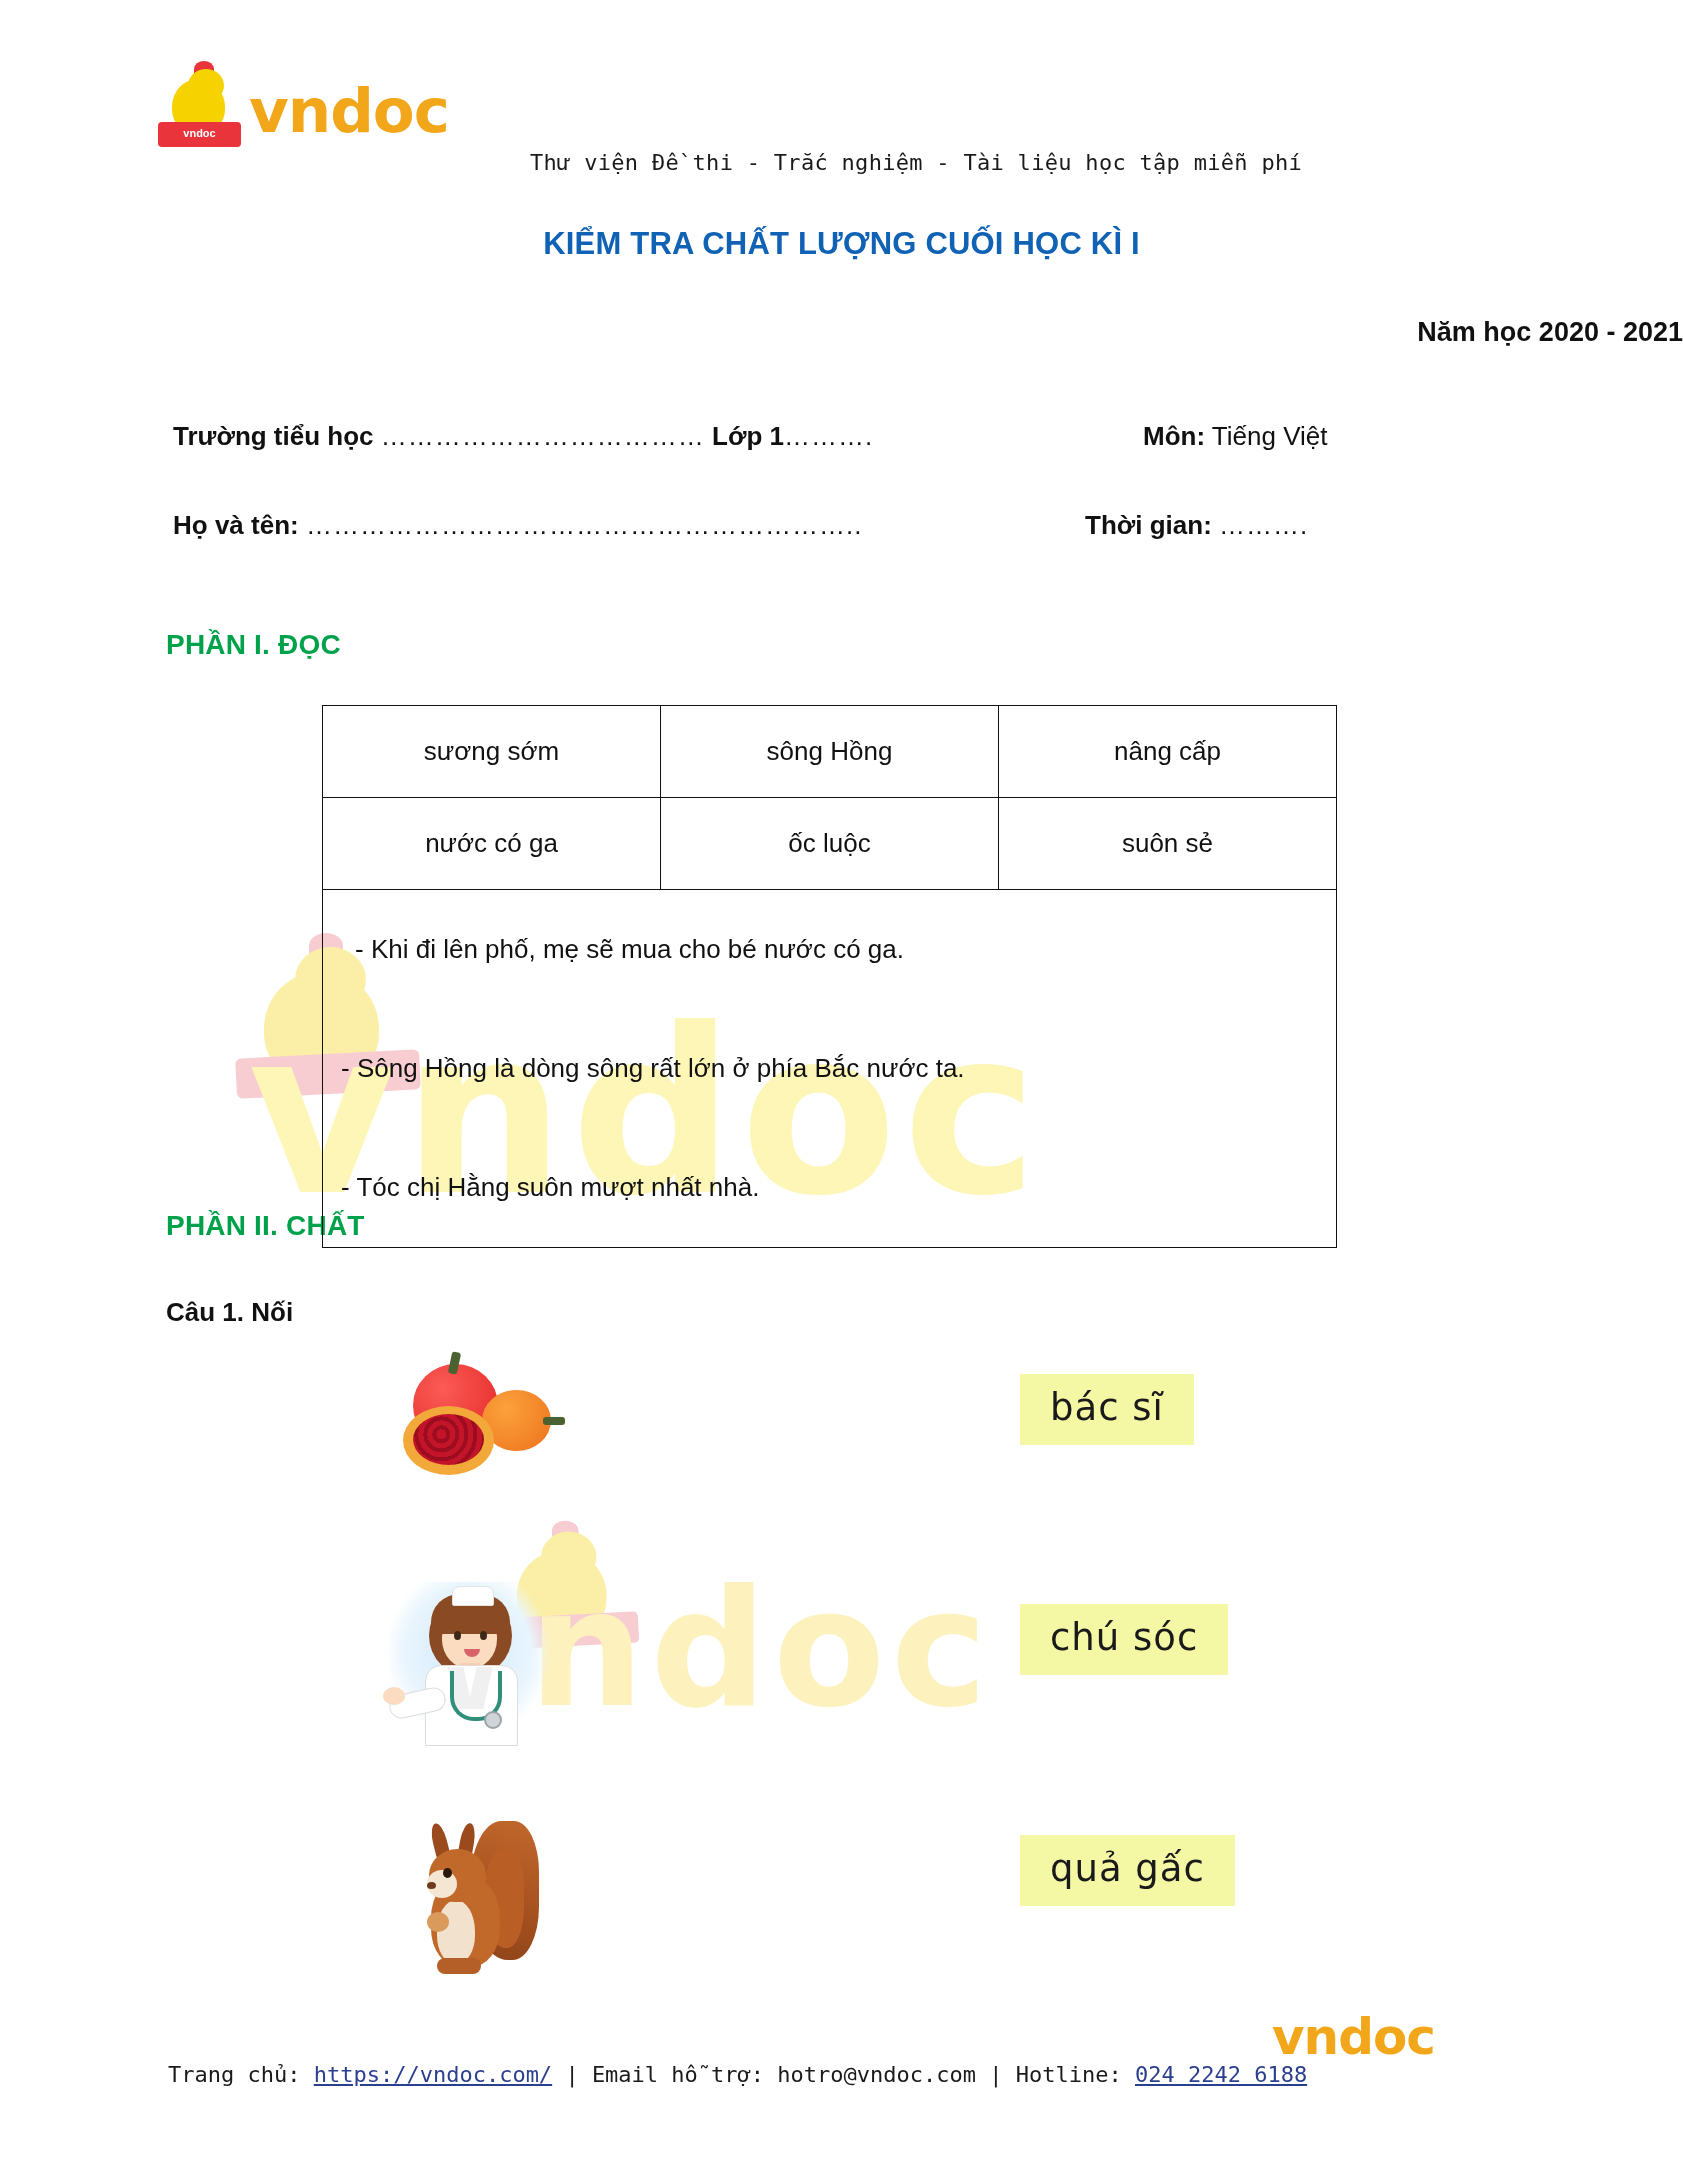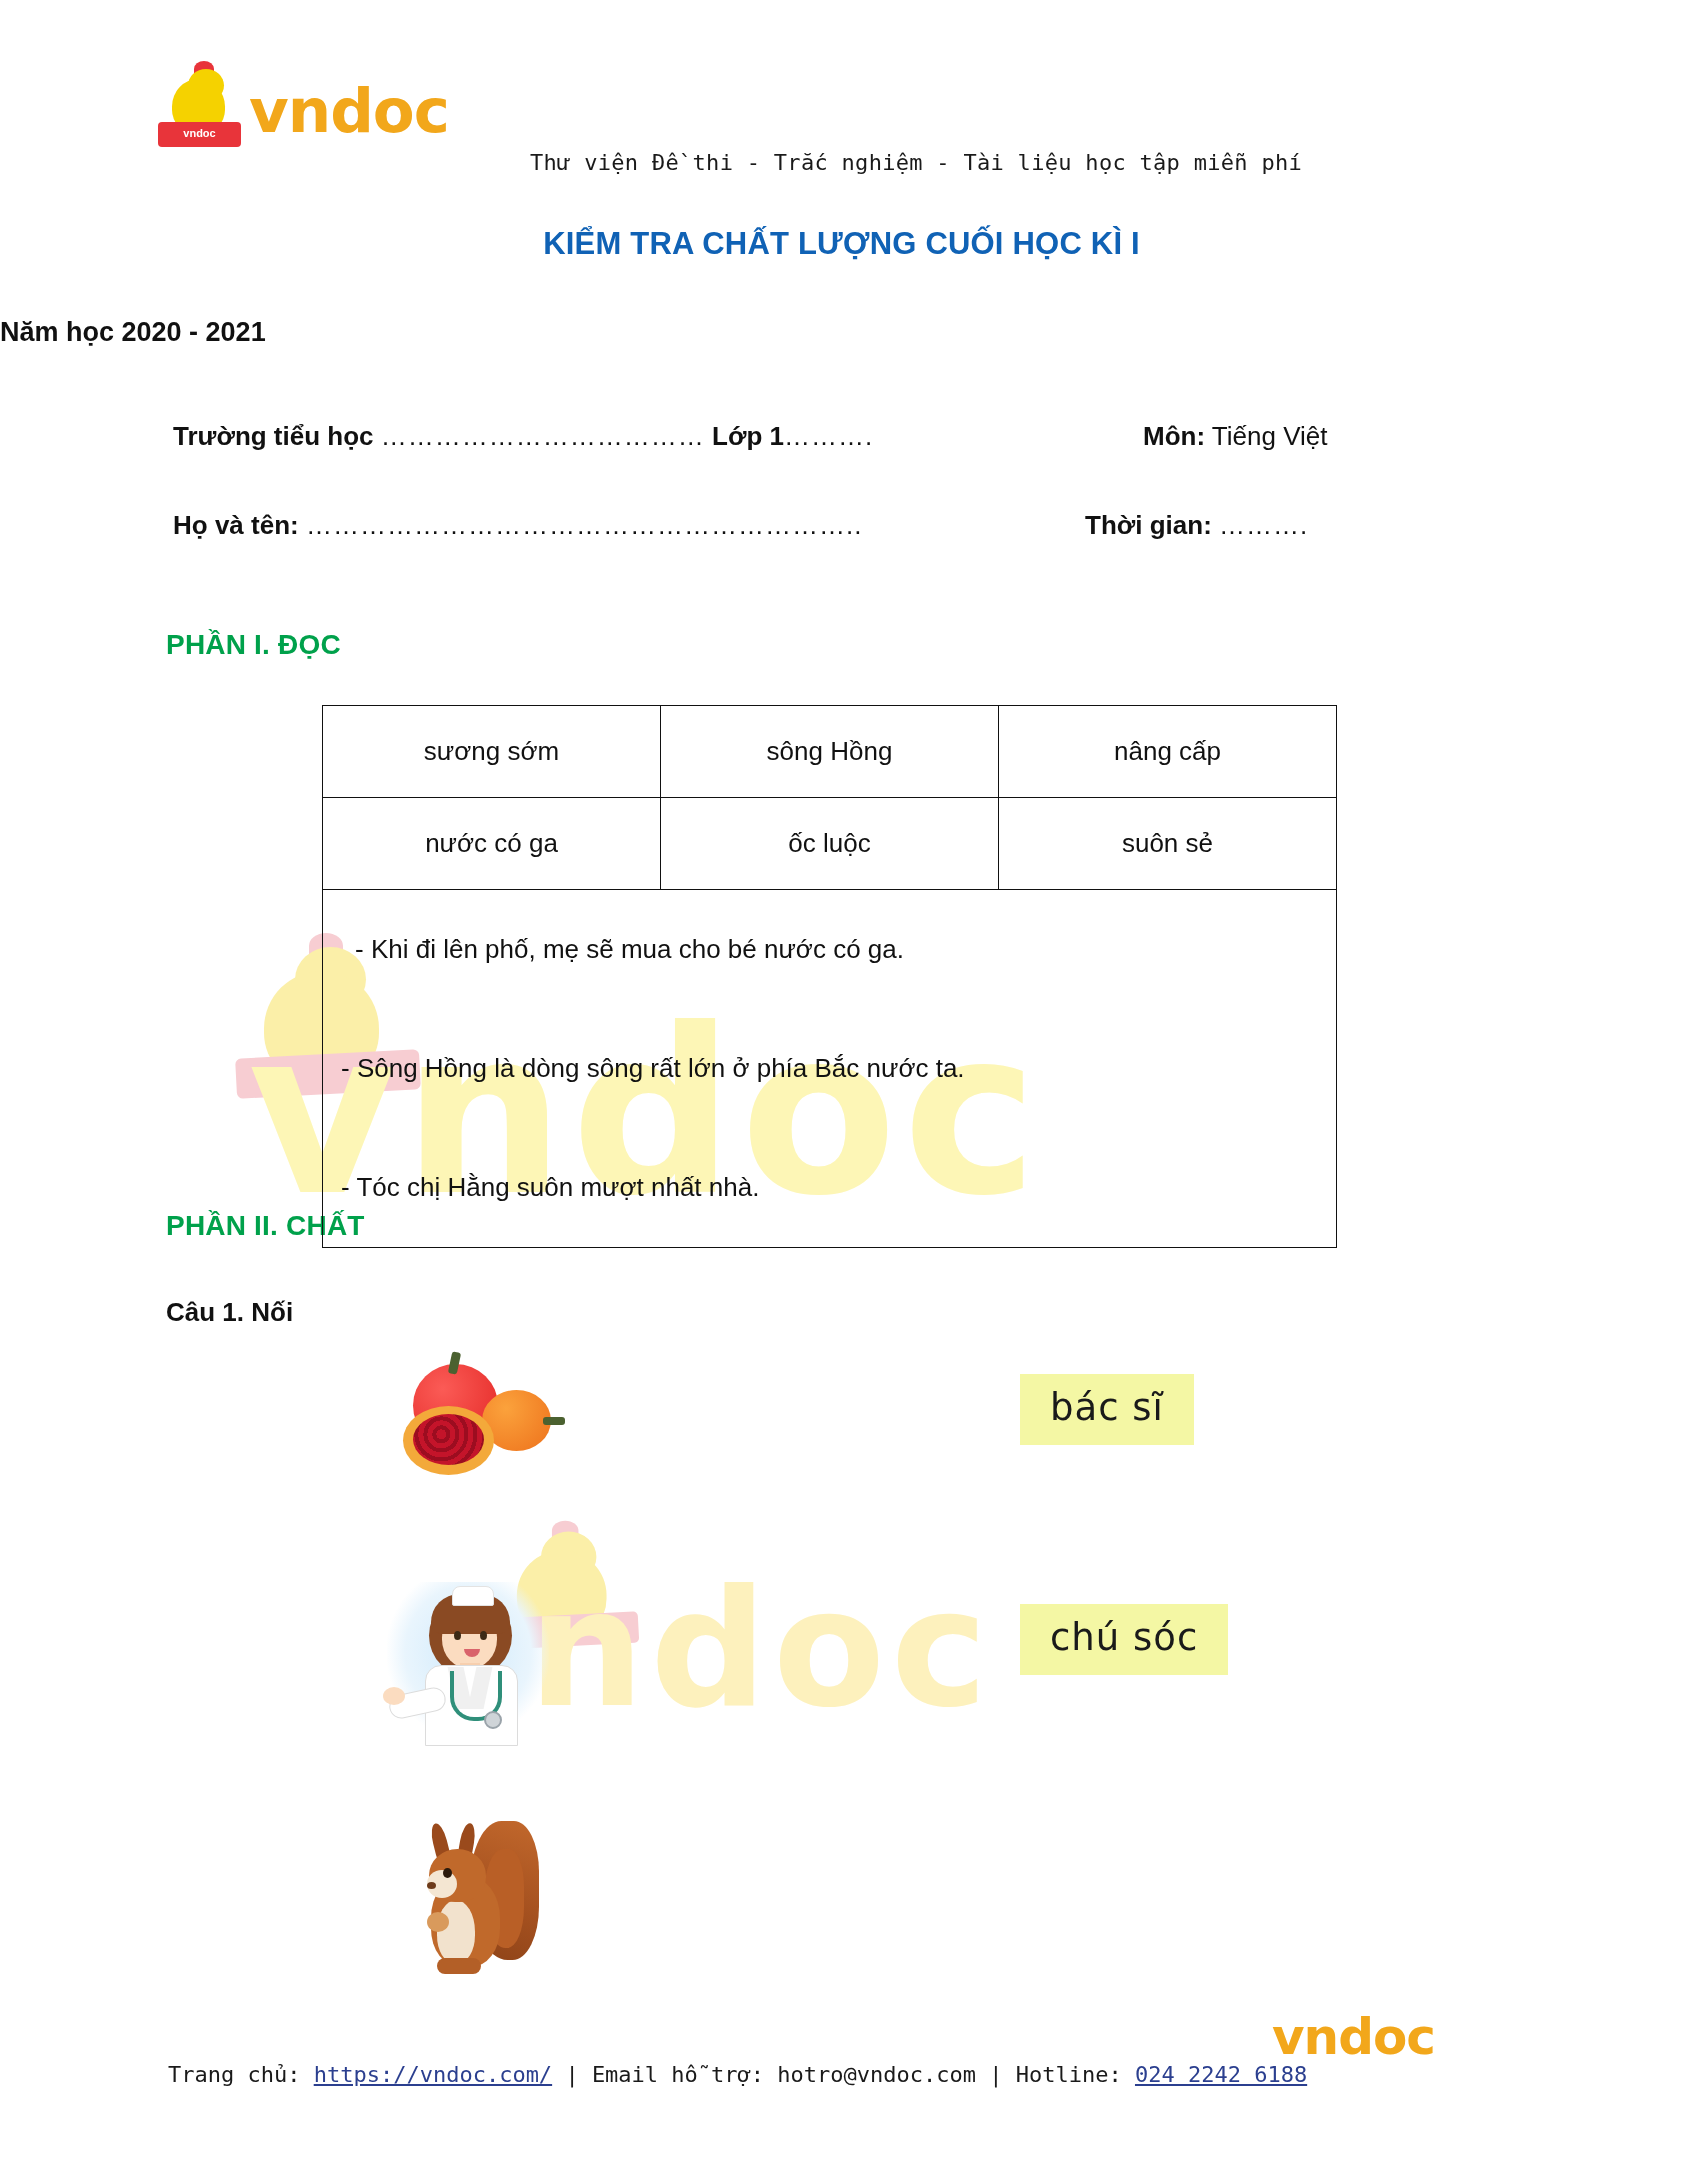--- a/index.html
+++ b/index.html
@@ -136,21 +136,21 @@
     left: 0; right: 0; top: 226px;
     text-align: center;
     color: #1062b5;
     font-size: 31px;
     font-weight: 700;
     letter-spacing: 0.2px;
   }
   .exam-year {
     position: absolute;
     left: 0; right: 0; top: 317px;
-    text-align: left;
+    text-align: right;
     color: #111111;
     font-size: 27px;
     font-weight: 700;
   }
 
   
   .info-row {
     position: absolute;
     left: 173px;
     width: 1337px;
@@ -593,20 +593,21 @@
           <div class="ear l"></div>
           <div class="ear r"></div>
           <div class="head"></div>
           <div class="cheek"></div>
           <div class="eye"></div>
           <div class="nose"></div>
           <div class="paws"></div>
           <div class="foot"></div>
         </div>
       </div>
+      <div class="word-chip">quả gấc</div>
     </div>
 
   </div>
 
   <div class="footer-logo">vndoc</div>
   <div class="footer-line">
     <span>Trang chủ:</span>
     <span class="footer-link">https://vndoc.com/</span>
     <span class="footer-sep">|</span>
     <span>Email hỗ trợ:</span>

